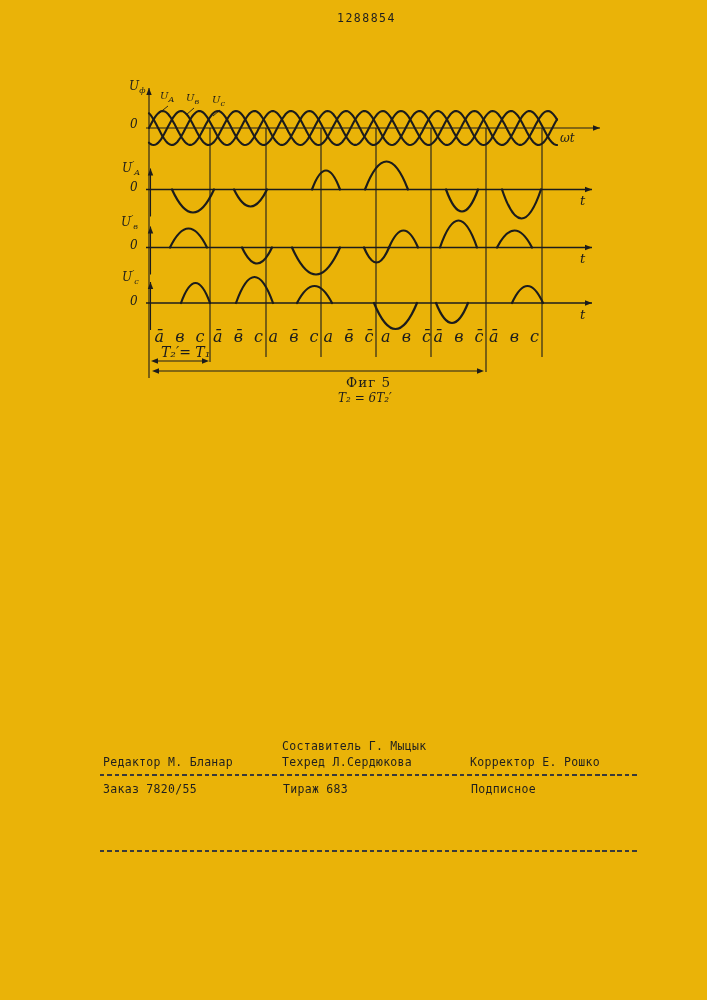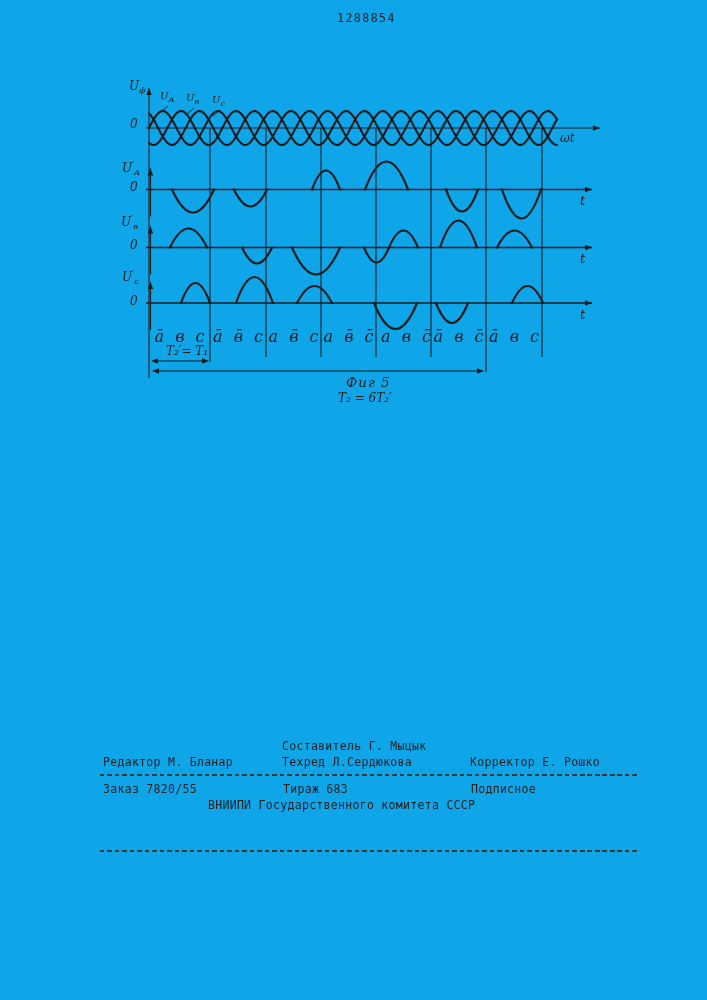--- a/index.html
+++ b/index.html
@@ -1,26 +1,26 @@
 <!DOCTYPE html>
 <html><head>
 <meta charset="utf-8">
 <style>
   html,body{margin:0;padding:0;background:#e9e9e7;}
-  #page{position:relative;width:707px;height:1000px;margin:0 auto;background:#0ea5e9;
+  #page{position:relative;width:707px;height:1000px;margin:0 auto;background:#eab308;
         font-family:"DejaVu Serif", serif;color:#1c1c1c;overflow:hidden;}
   .abs{position:absolute;white-space:nowrap;}
   
   .figtxt{font-style:italic;font-size:12px;line-height:1;color:#1b1b1b;}
   .small{font-size:10px;}
   .sub{font-size:8px;vertical-align:-3px;}
   .sup{font-size:9px;vertical-align:4px;}
   .seg-label{font-style:italic;font-size:16px;text-align:center;word-spacing:6px;line-height:1;}
   .timing{font-style:italic;font-size:10.5px;line-height:1;}
-  .caption{font-style:italic;font-size:13.5px;letter-spacing:1px;}
+  .caption{font-size:13.5px;letter-spacing:1px;}
   
   .tw{font-family:"DejaVu Sans Mono", monospace;font-size:11.5px;line-height:1.2;
       letter-spacing:0.3px;color:#1f1f1f;}
   .dash{height:2px;background:repeating-linear-gradient(90deg,#3a3a3a 0 4.5px,transparent 4.5px 7.5px);}
   #fig-svg{position:absolute;left:0;top:0;}
 </style>
 </head>
 <body>
 
 <div id="page">
@@ -106,28 +106,27 @@
   <div id="segment-labels">
       <div class="abs seg-label" style="left: 149.5px; top: 329px; width: 60px;">а̄ в с</div>
       <div class="abs seg-label" style="left: 208px; top: 329px; width: 60px;">а̄ в̄ с</div>
       <div class="abs seg-label" style="left: 263.5px; top: 329px; width: 60px;">а в̄ с</div>
       <div class="abs seg-label" style="left: 318.5px; top: 329px; width: 60px;">а в̄ с̄</div>
       <div class="abs seg-label" style="left: 376px; top: 329px; width: 60px;">а в с̄</div>
       <div class="abs seg-label" style="left: 428.5px; top: 329px; width: 60px;">а̄ в с̄</div>
       <div class="abs seg-label" style="left: 484px; top: 329px; width: 60px;">а̄ в с</div>
     </div>
 
-  <div class="abs timing" style="left:161px;top:345px;width:52px;text-align:center;font-size:12px;">T₂′= T₁</div>
+  <div class="abs timing" style="left:161px;top:345px;width:52px;font-size:14px;">T₂′= T₁</div>
   <div class="abs timing" style="left:338px;top:356px;font-size:12px;margin-top:36px;">T₂ = 6T₂′</div>
   <div class="abs caption" style="left:346px;top:374px;">Фиг 5</div>
 
   <div class="abs tw" style="left:282px;top:740px;">Составитель Г. Мыцык</div>
   <div class="abs tw" style="left:103px;top:756px;">Редактор М. Бланар</div>
   <div class="abs tw" style="left:282px;top:756px;">Техред Л.Сердюкова</div>
   <div class="abs tw" style="left:470px;top:756px;">Корректор Е. Рошко</div>
   <div class="abs dash" style="left:100px;top:774px;width:540px;"></div>
   <div class="abs tw" style="left:103px;top:783px;">Заказ 7820/55</div>
   <div class="abs tw" style="left:283px;top:783px;">Тираж 683</div>
   <div class="abs tw" style="left:471px;top:783px;">Подписное</div>
-  <div class="abs tw" style="left:208px;top:799px;">ВНИИПИ Государственного комитета СССР</div>
   <div class="abs dash" style="left:100px;top:850px;width:540px;"></div>
 
 </div>
 
 </body></html>

